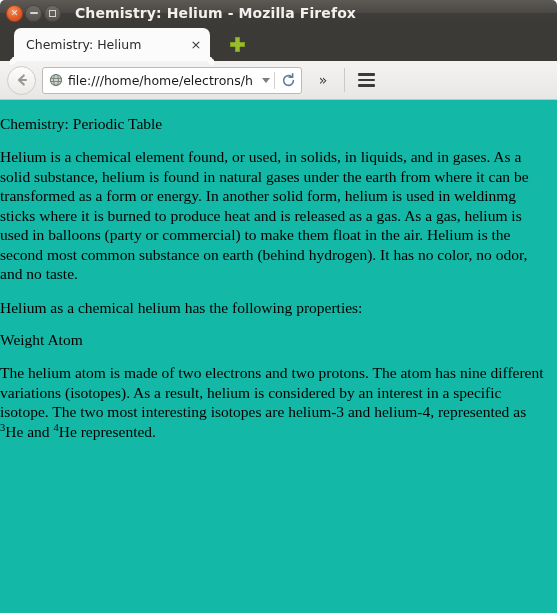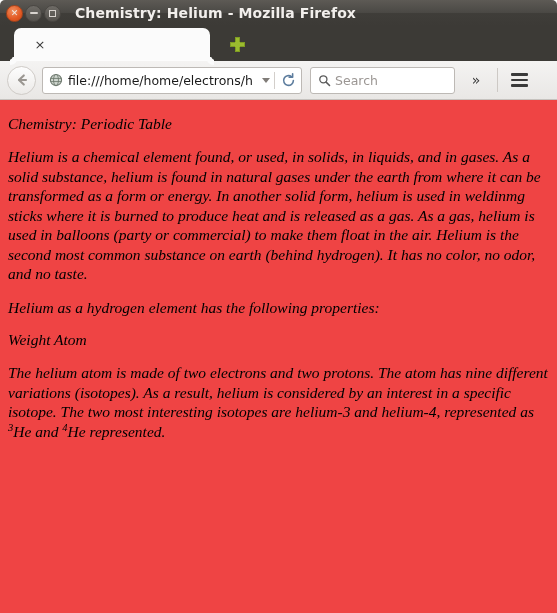--- a/index.html
+++ b/index.html
@@ -302,28 +302,27 @@
   .menubtn i {
     display: block;
     width: 17px;
     height: 2.6px;
     background: #3a3a3a;
     border-radius: 1px;
   }
 
   
   .content {
-    background: #ef4444;
-    padding: 8px 8px 0 8px;
+    background: #14b8a6;
+    padding: 8px 8px 0 0;
     box-sizing: border-box;
     height: 513px;
     overflow: hidden;
     font-family: "Liberation Serif", serif;
     color: #000000;
-    font-style: italic;
   }
   .content h3 {
     font-size: 15.5px;
     font-weight: normal;
     margin: 7px 0 14px 0;
     font-family: "Liberation Serif", serif;
   }
   .content p {
     font-size: 15.5px;
     line-height: 19.5px;
@@ -361,20 +360,21 @@
       </div>
       <div class="wbtn wbtn-max">
         <span class="wglyph-sq"></span>
       </div>
     </div>
     <div class="wtitle">Chemistry: Helium - Mozilla Firefox</div>
   </div>
 
   <div class="tabstrip">
     <div class="tab">
+      <span class="tab-label">Chemistry: Helium</span>
       <span class="tab-close">×</span>
     </div>
     <div class="newtab">
       <span class="plus-icon">
         <span class="h"></span>
           <span class="v"></span>
           <span class="inner"></span>
       </span>
     </div>
   </div>
@@ -402,42 +402,33 @@
       </span>
       <span class="url-sep"></span>
       <span class="reloadbtn">
         <svg width="15" height="15" viewBox="0 0 16 16">
           <path d="M13.2 8 A5.2 5.2 0 1 1 11.2 3.9" fill="none" stroke="#5d7d9e" stroke-width="1.7" stroke-linecap="round"></path>
           <path d="M12.4 0.9 L12.4 4.6 L8.7 4.6" fill="none" stroke="#5d7d9e" stroke-width="1.7" stroke-linecap="round" stroke-linejoin="round"></path>
         </svg>
       </span>
     </div>
 
-    <div class="searchbox">
-      <span class="search-icon">
-        <svg width="13" height="13" viewBox="0 0 16 16">
-          <circle cx="6.6" cy="6.6" r="4.4" fill="none" stroke="#5a5a5a" stroke-width="1.6"></circle>
-          <path d="M10.0 10.0 L14.2 14.2" stroke="#5a5a5a" stroke-width="1.9" stroke-linecap="round"></path>
-        </svg>
-      </span>
-      <span class="search-ph">Search</span>
-    </div>
 
     <div class="chevrons">»</div>
 
     <div class="navsep"></div>
 
     <div class="menubtn">
       <i></i>
       <i></i>
       <i></i>
     </div>
   </div>
 
   <div class="content">
     <h3>Chemistry: Periodic Table</h3>
     <p>Helium is a chemical element found, or used, in solids, in liquids, and in gases. As a solid substance, helium is found in natural gases under the earth from where it can be transformed as a form or energy. In another solid form, helium is used in weldinmg sticks where it is burned to produce heat and is released as a gas. As a gas, helium is used in balloons (party or commercial) to make them float in the air. Helium is the second most common substance on earth (behind hydrogen). It has no color, no odor, and no taste.</p>
-    <p>Helium as a hydrogen element has the following properties:</p>
+    <p>Helium as a chemical helium has the following properties:</p>
     <h3>Weight Atom</h3>
     <p><span>The helium atom is made of two electrons and two protons. The atom has nine different variations (isotopes). As a result, helium is considered by an interest in a specific isotope. The two most interesting isotopes are helium-3 and helium-4, represented as </span><sup>3</sup><span>He</span><span> and </span><sup>4</sup><span>He</span><span> represented.</span></p>
   </div>
 
 </div>
 
 </body></html>

